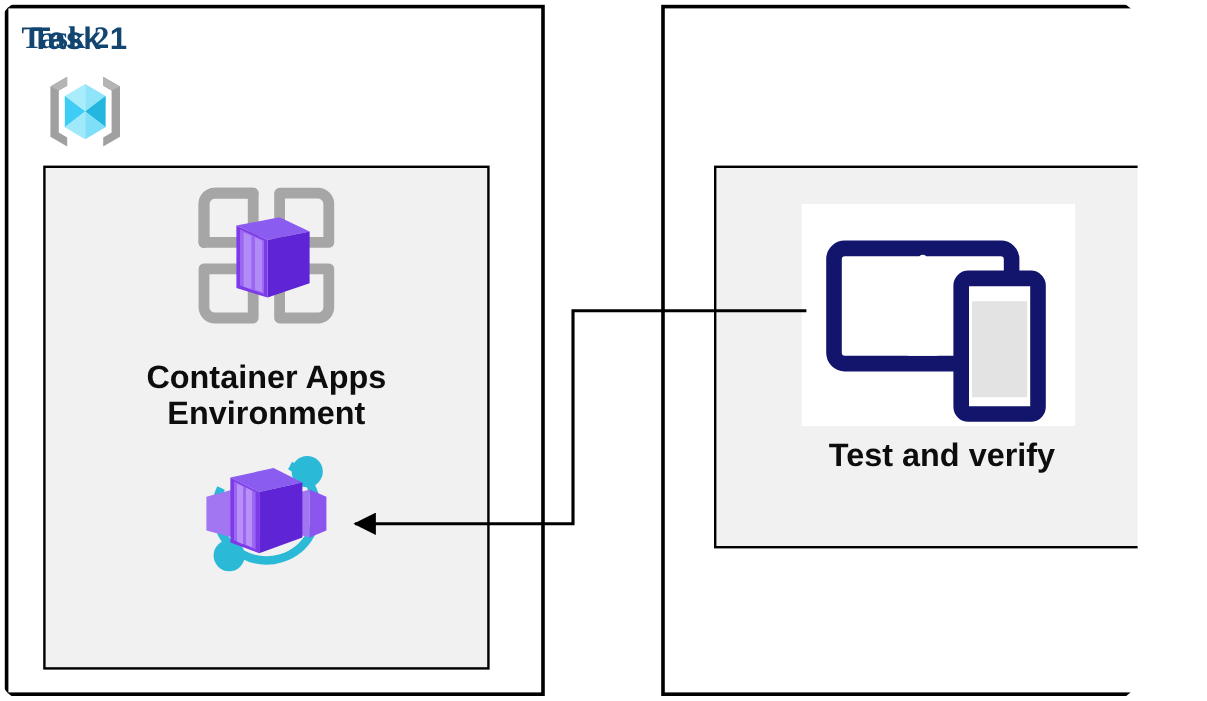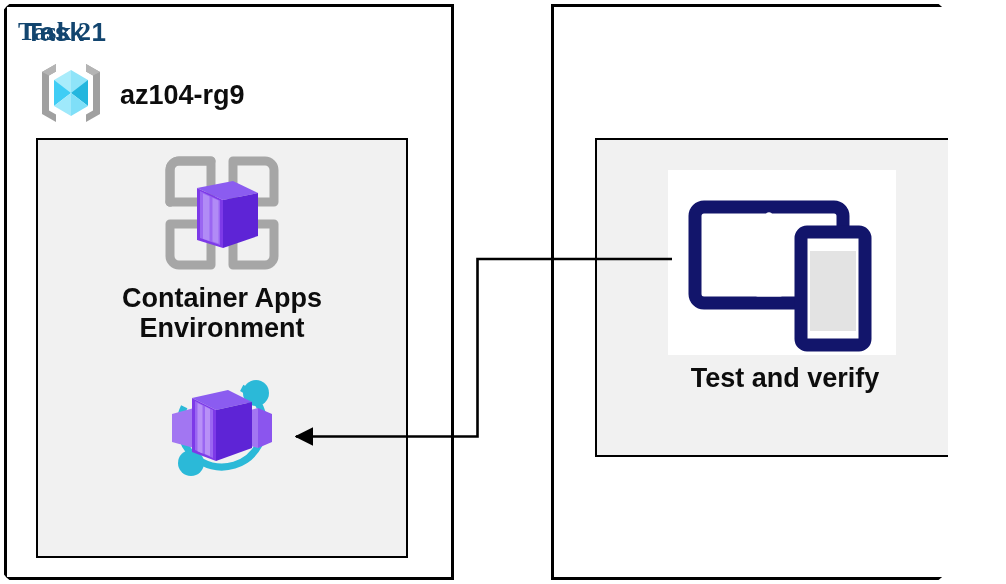--- a/index.html
+++ b/index.html
@@ -89,21 +89,21 @@
     font-size: 27px;
     font-weight: bold;
     color: #0d0d0d;
     line-height: 1.12;
     white-space: pre-line;
   }
   #env-node   { left: 66px;  top: 152px; width: 312px; }
   #app-node   { left: 66px;  top: 370px; width: 312px; }
   #test-node  { left: 640px; top: 170px; width: 290px; }
 
-  #env-node .node-caption  { margin-top: 5px; }
+  #env-node .node-caption  { margin-top: 20px; }
   #app-node .node-caption  { margin-top: 2px; }
   #test-node .node-caption { margin-top: 4px; }
 
   
   #connector {
     position: absolute;
     left: 0;
     top: 0;
     width: 1006px;
     height: 584px;
@@ -135,21 +135,20 @@
 
         <path d="M22 22 L22 48 L39 35 Z" fill="#3fcdf5"></path>
 
         <path d="M56 22 L56 48 L39 35 Z" fill="#23b6de"></path>
 
         <path d="M22 48 L39 58 L39 35 Z" fill="#9fe9fb"></path>
 
         <path d="M56 48 L39 58 L39 35 Z" fill="#7fdff8"></path>
       </svg>
     </span>
-    <span id="rg-label">az104-rg9</span>
   </div>
 
   <div id="env-box" class="gray-box"></div>
 
   <div id="env-node" class="node">
     <span>
       <svg width="122" height="122" viewBox="0 0 122 122" aria-hidden="true">
         <g fill="none" stroke="#a6a6a6" stroke-width="9" stroke-linecap="round">
 
           <path d="M50 9 H18 a9 9 0 0 0 -9 9 V50"></path>

